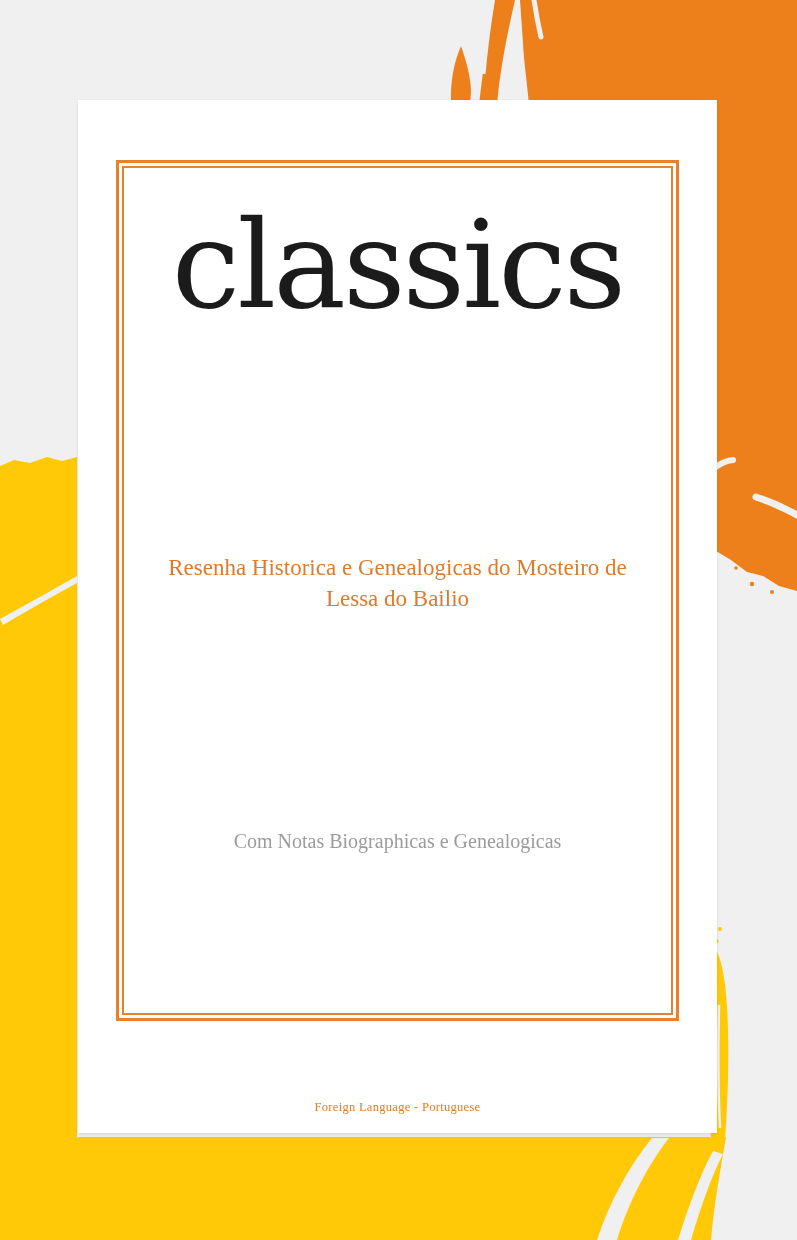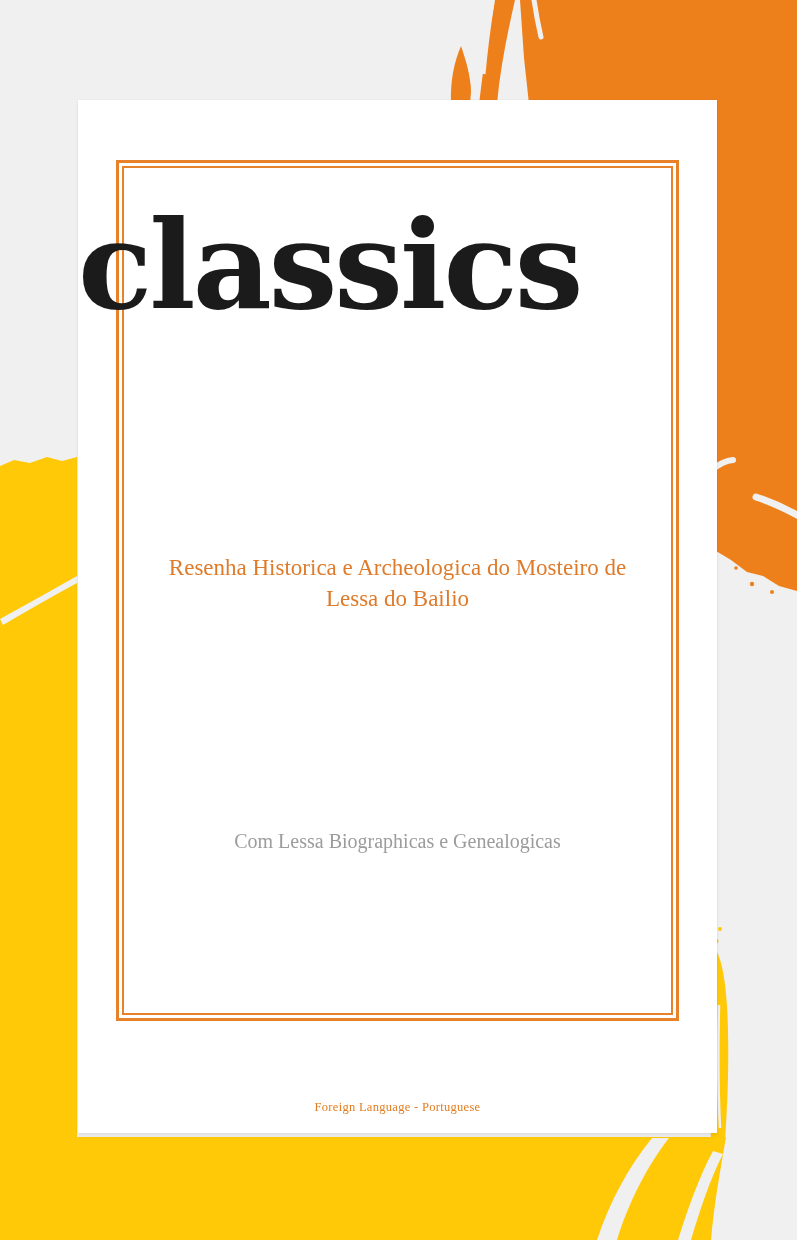--- a/index.html
+++ b/index.html
@@ -43,22 +43,23 @@
     width: 100%;
     height: 100%;
     border: 2px solid #E8822A;
     box-sizing: border-box;
   }
   .series-title {
     position: absolute;
     top: 96px;
     left: 0;
     width: 100%;
+    text-align: center;
     font-family: "DejaVu Serif", "Liberation Serif", serif;
-    font-weight: 700;
+    font-weight: 400;
     font-size: 122px;
     line-height: 139px;
     letter-spacing: -3px;
     color: #1B1B1B;
   }
   .author {
     position: absolute;
     top: 374px;
     left: 0;
     width: 100%;
@@ -151,21 +152,21 @@
 
     <div class="frame">
       <div class="frame-inner"></div>
     </div>
 
     <div class="series-title">
       <div>classics</div>
     </div>
 
 
-    <div class="book-title">Resenha Historica e Archeologica do Mosteiro de Lessa do Bailio</div>
+    <div class="book-title">Resenha Historica e Genealogicas do Mosteiro de Lessa do Bailio</div>
 
-    <div class="book-subtitle">Com Lessa Biographicas e Genealogicas</div>
+    <div class="book-subtitle">Com Notas Biographicas e Genealogicas</div>
 
 
     <div class="category">Foreign Language - Portuguese</div>
   </div>
 
 </div>
 
 </body></html>

